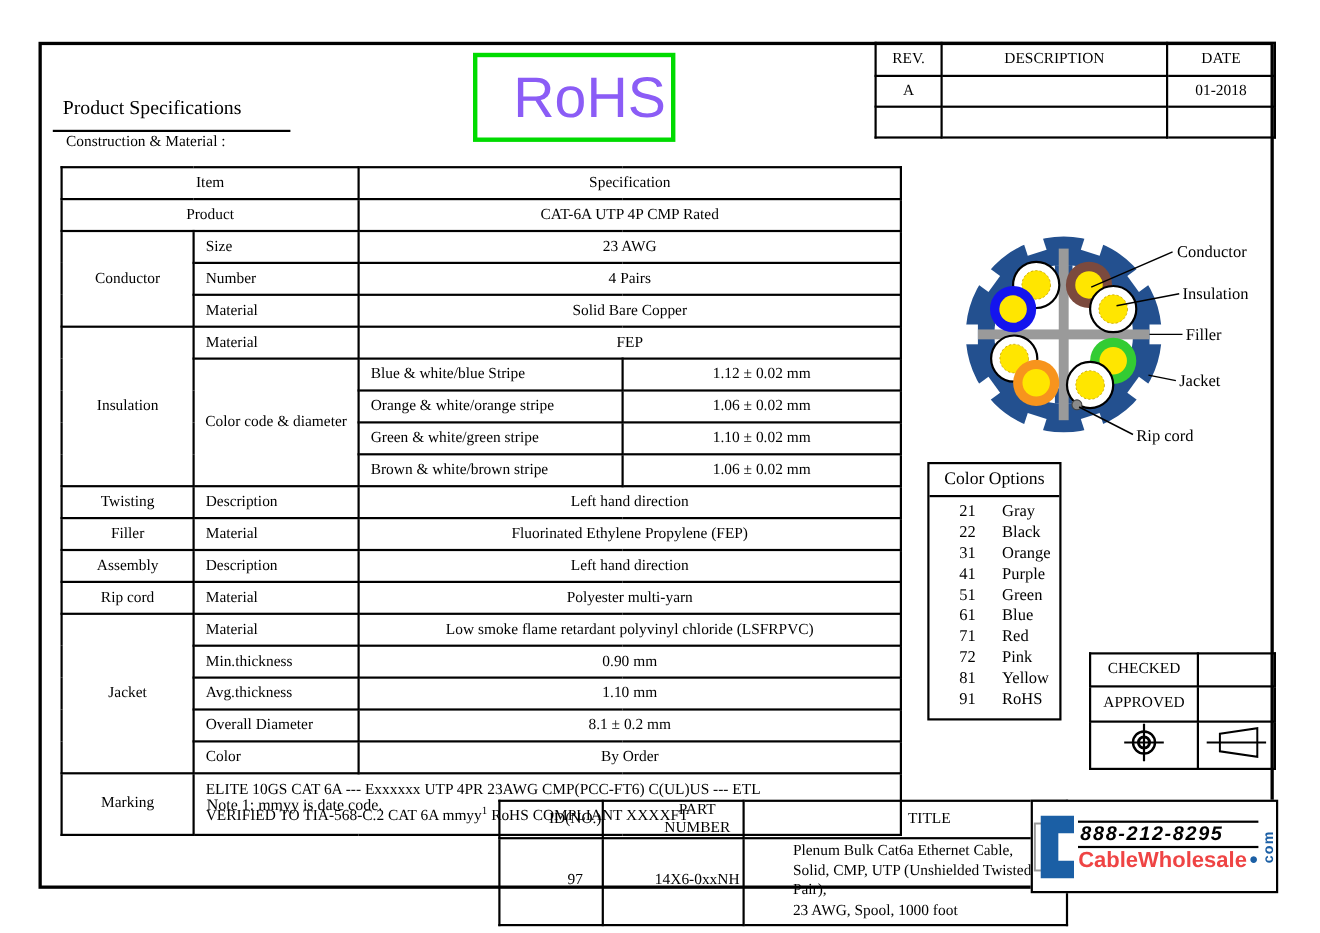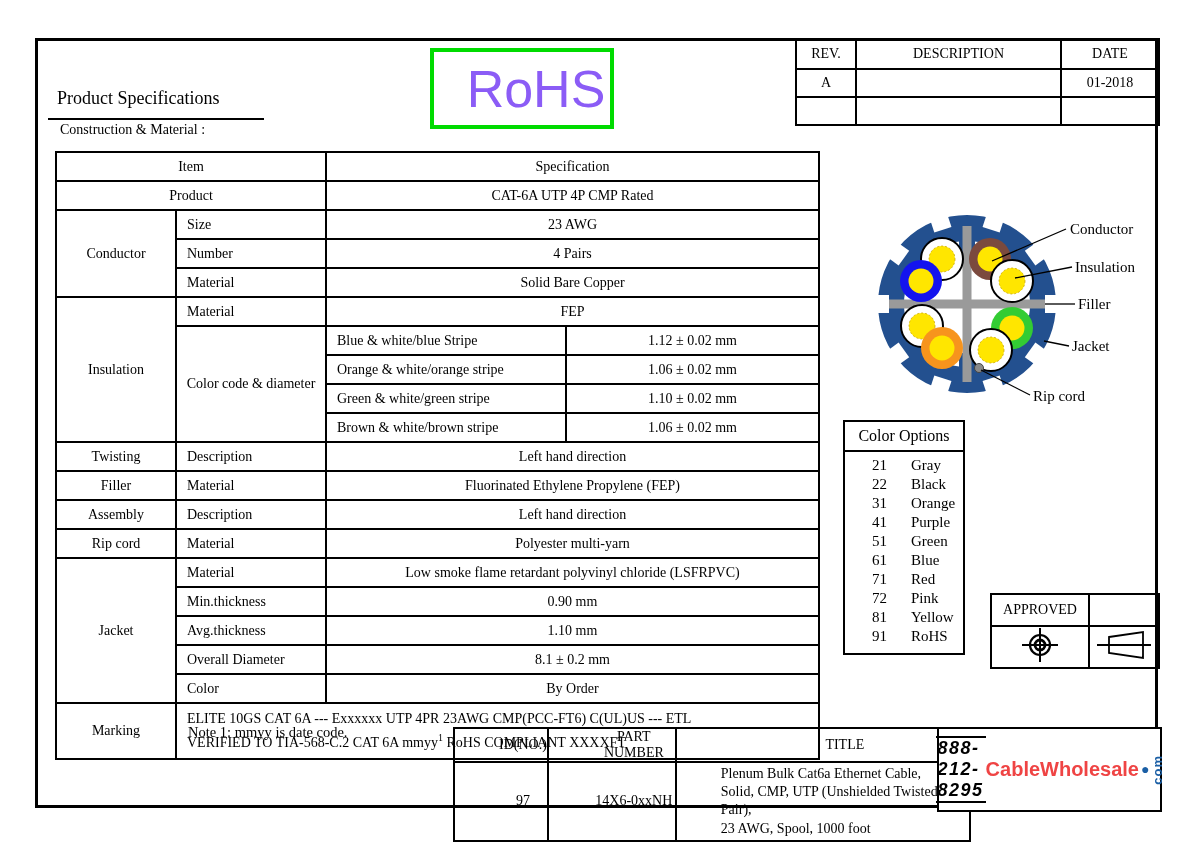--- a/index.html
+++ b/index.html
@@ -43,21 +43,21 @@
   .sym-cell{height:40px;vertical-align:middle;}
 
   .part-table{left:453px;top:727px;}
   .part-table td{font-size:14px;padding-left:44px;}
   .part-table .hdr td{height:22px;}
   .part-title-cell{text-align:left;font-size:13px;line-height:1.3;white-space:pre-line;
                    padding:2px 1px 2px 4px;height:57px;vertical-align:middle;border-radius:23px;}
 
   .logo-box{left:937px;top:727px;width:221px;height:81px;border:2px solid #000;
             display:flex;align-items:center;justify-content:center;background:#fff;}
-  .logo-mid{display:flex;flex-direction:row;margin-left:2px;}
+  .logo-mid{display:flex;flex-direction:column;margin-left:2px;}
   .logo-phone{font-family:"Liberation Sans",sans-serif;font-style:italic;font-weight:bold;
               font-size:18px;letter-spacing:1.5px;border-top:2px solid #000;border-bottom:2px solid #000;
               padding:0 2px;color:#000;}
   .logo-name-row{display:flex;align-items:center;}
   .logo-name{font-family:"Liberation Sans",sans-serif;font-weight:bold;font-size:20px;color:#ef4444;}
   .logo-dot{color:#1B5FA5;font-size:14px;margin-left:2px;}
   .logo-com{font-family:"Liberation Sans",sans-serif;font-weight:bold;font-size:13px;color:#1B5FA5;
             writing-mode:vertical-rl;transform:rotate(180deg);letter-spacing:1px;margin-left:1px;}
 
   svg text{font-family:"Liberation Serif",serif;font-size:15px;fill:#000;}
@@ -334,20 +334,24 @@
       </div>
   </div>
 </div>
 
 <table class="abs appr-table">
   <colgroup>
       <col style="width:98px">
       <col style="width:70px">
     </colgroup>
   <tbody>
+  <tr style="height:30px">
+    <td>CHECKED</td>
+    <td></td>
+  </tr>
   <tr style="height:32px">
     <td>APPROVED</td>
     <td></td>
   </tr>
   <tr>
     <td class="sym-cell">
       <svg width="44" height="36" viewBox="0 0 44 36">
         <g stroke="#000" fill="none">
           <circle cx="22" cy="18" r="10" stroke-width="2.2"></circle>
           <circle cx="22" cy="18" r="5" stroke-width="2.8"></circle>

